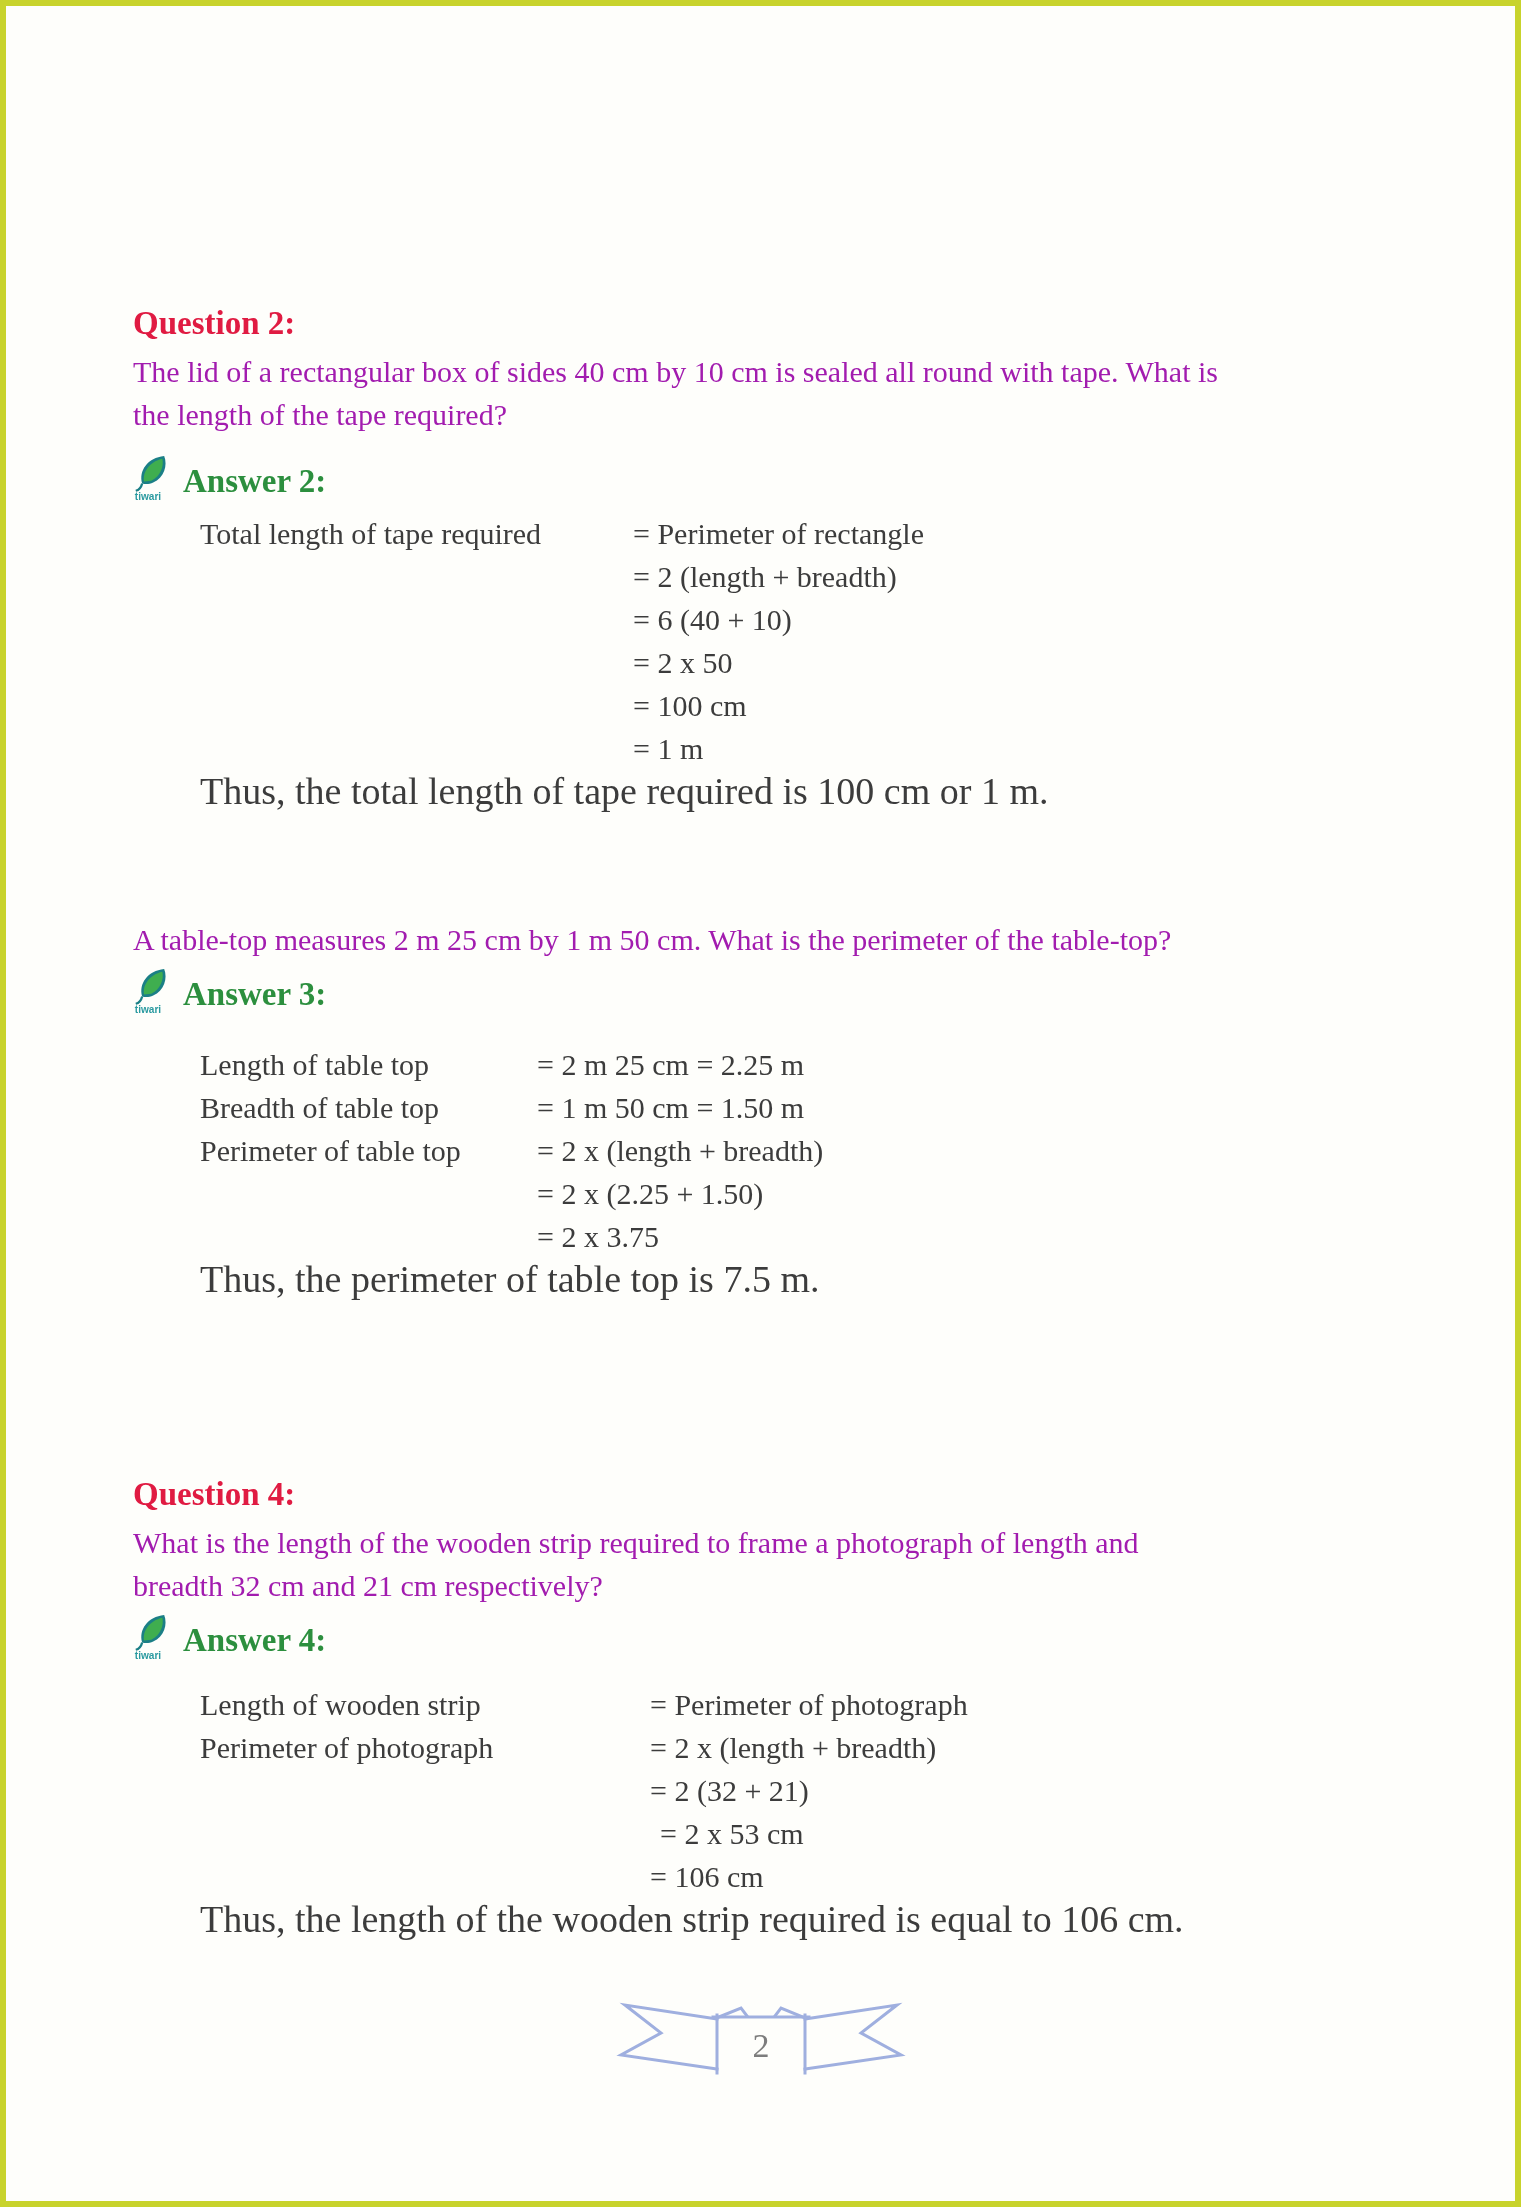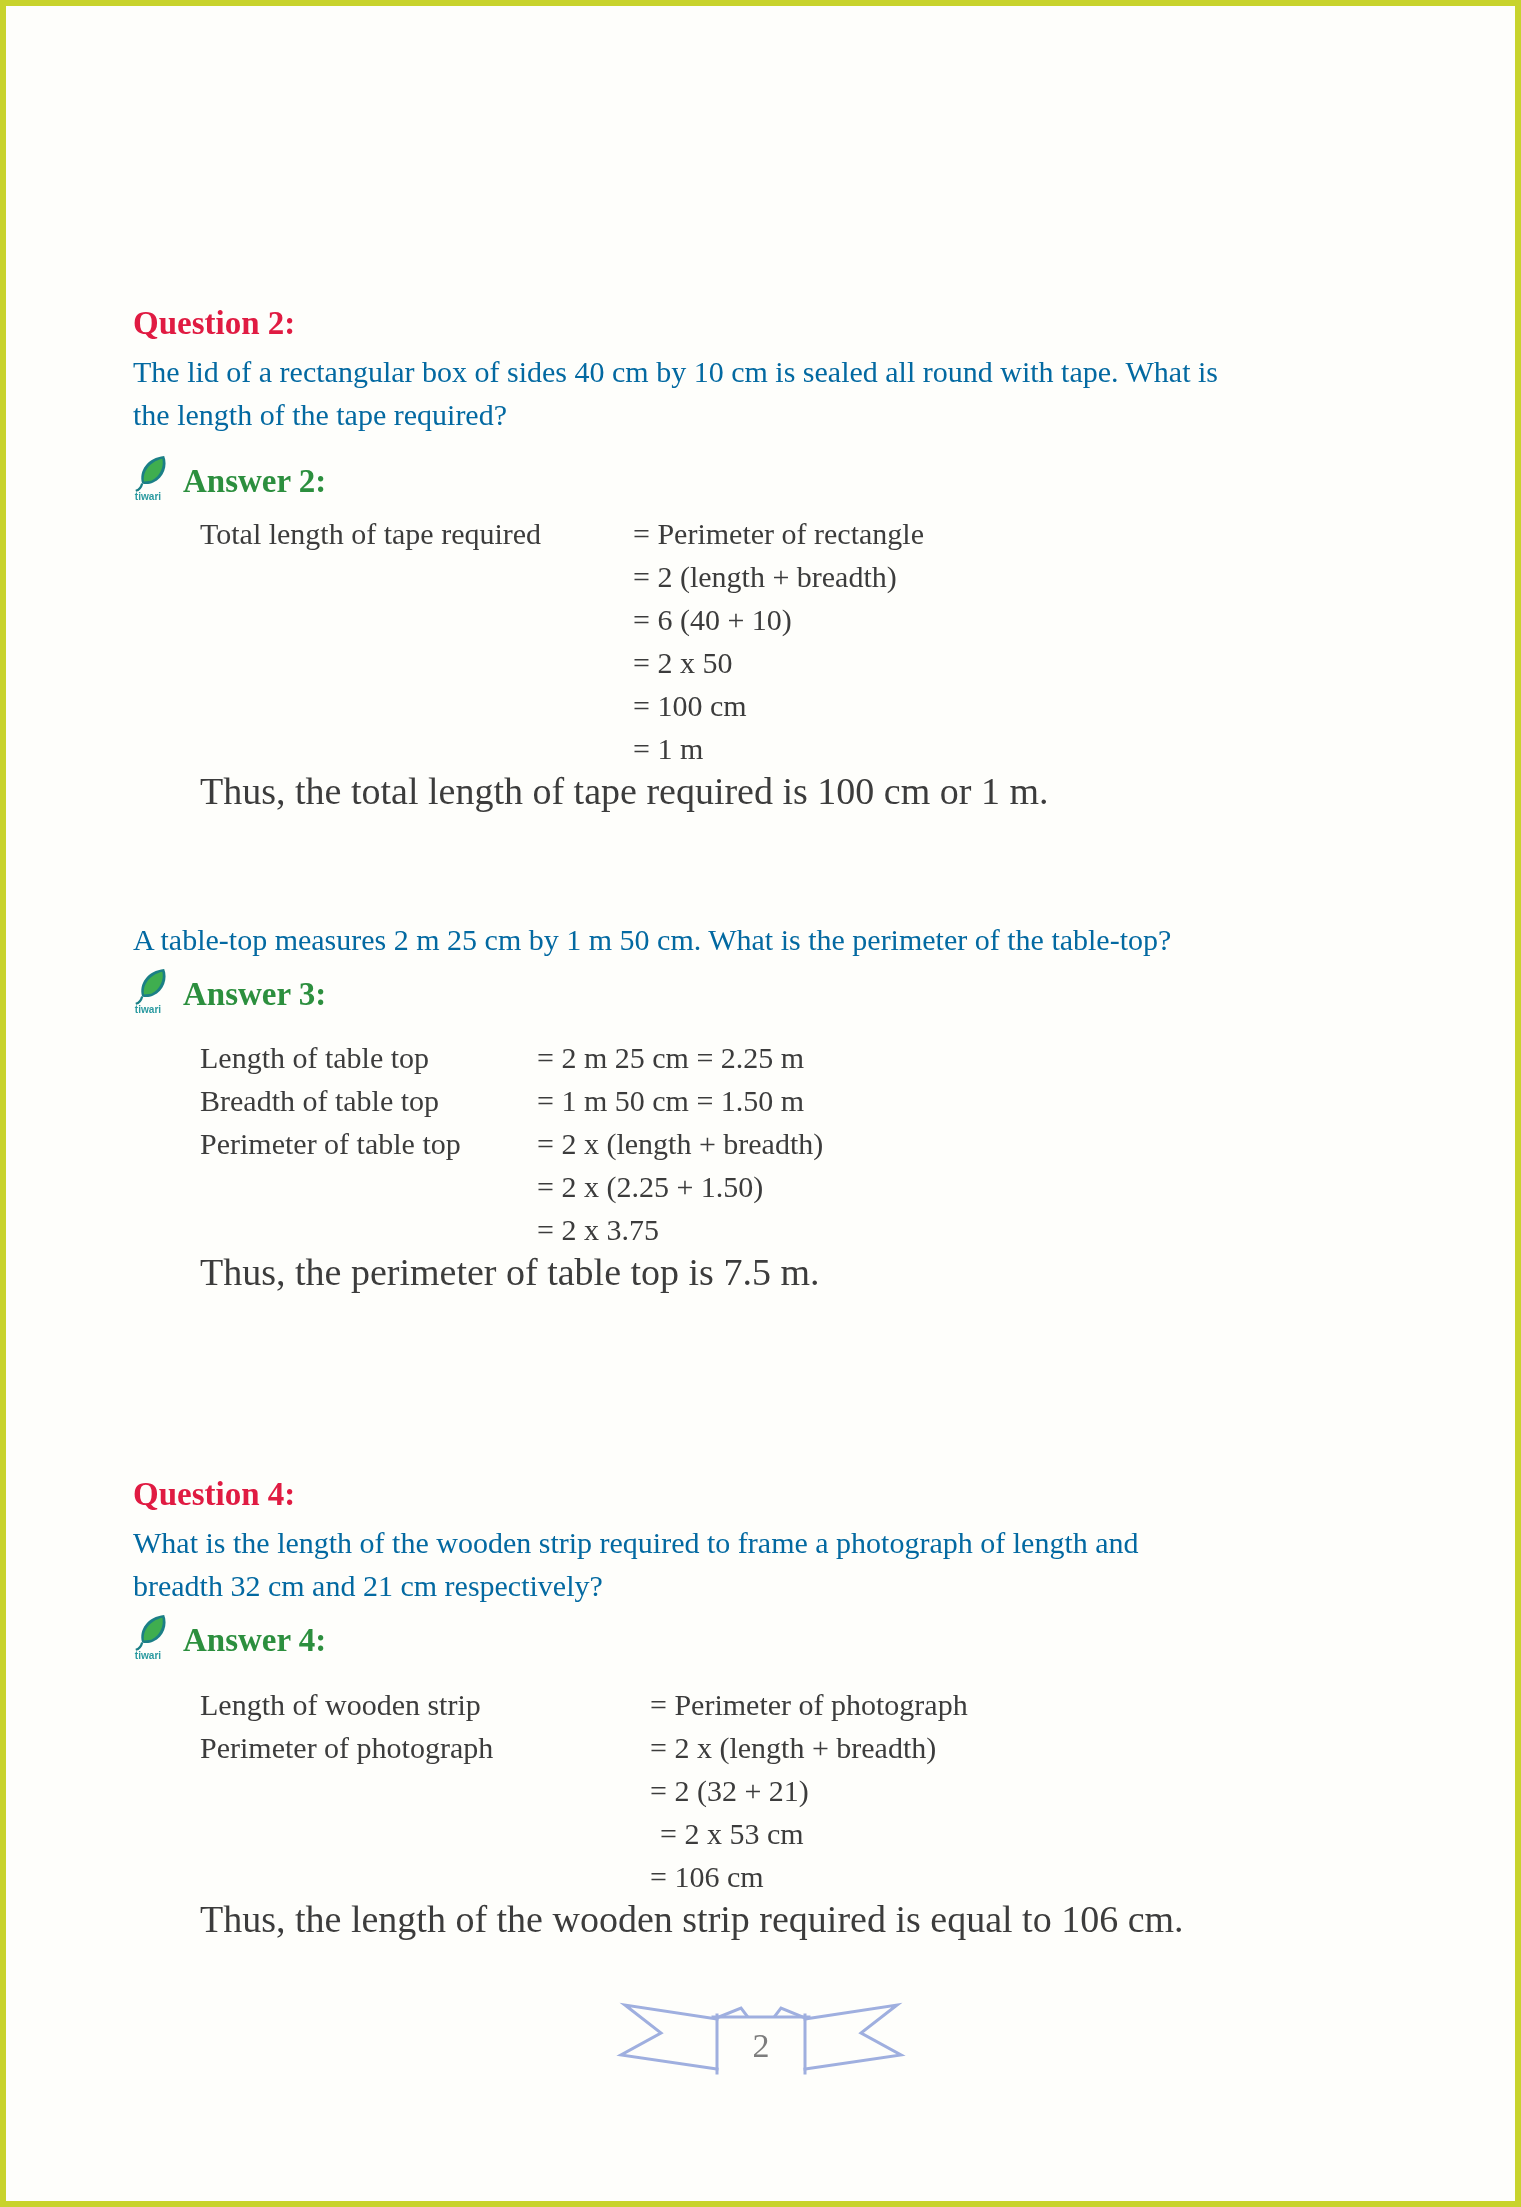--- a/index.html
+++ b/index.html
@@ -15,39 +15,39 @@
     position: absolute; left: 0; top: 0; right: 0; bottom: 0;
     border: 6px solid #c8d32c;
     pointer-events: none;
   }
   .section { position: absolute; left: 133px; width: 1300px; }
   .q-heading {
     font-size: 33px; font-weight: bold; color: #e01b42;
     line-height: 46px; margin: 0 0 4px 0; white-space: nowrap;
   }
   .q-body-line {
-    font-size: 30px; line-height: 43px; white-space: nowrap; color: #0369a1;
+    font-size: 30px; line-height: 43px; white-space: nowrap; color: #a21caf;
   }
   .a-heading {
     font-size: 33px; font-weight: bold; color: #2c8f3e;
     line-height: 46px; margin: 2px 0 0 0; white-space: nowrap;
     display: flex; align-items: center;
   }
   .leaf-icon { display: inline-block; margin-right: 6px; position: relative; top: 2px; }
   .answer-block { padding-left: 67px; }
   .eq-row { display: flex; font-size: 30px; line-height: 43px; white-space: nowrap; }
   .eq-label { flex: 0 0 auto; }
   .sec-a2 .eq-label { width: 433px; }
   .sec-a3 .eq-label { width: 337px; }
   .sec-a4 .eq-label { width: 450px; }
   .eq-expr { flex: 0 0 auto; }
   .eq-expr.shift { padding-left: 10px; }
   .conclusion { font-size: 38px; line-height: 43px; white-space: nowrap; }
   .rows-a4 { margin-top: 12px; }
-  .rows-a3 { margin-top: 11px; }
+  .rows-a3 { margin-top: 18px; }
   .ribbon-wrap {
     position: absolute; top: 1995px; left: 50%;
     transform: translateX(-50%);
   }
 </style>
 </head>
 <body>
 
 <div class="page-border"></div>
 

